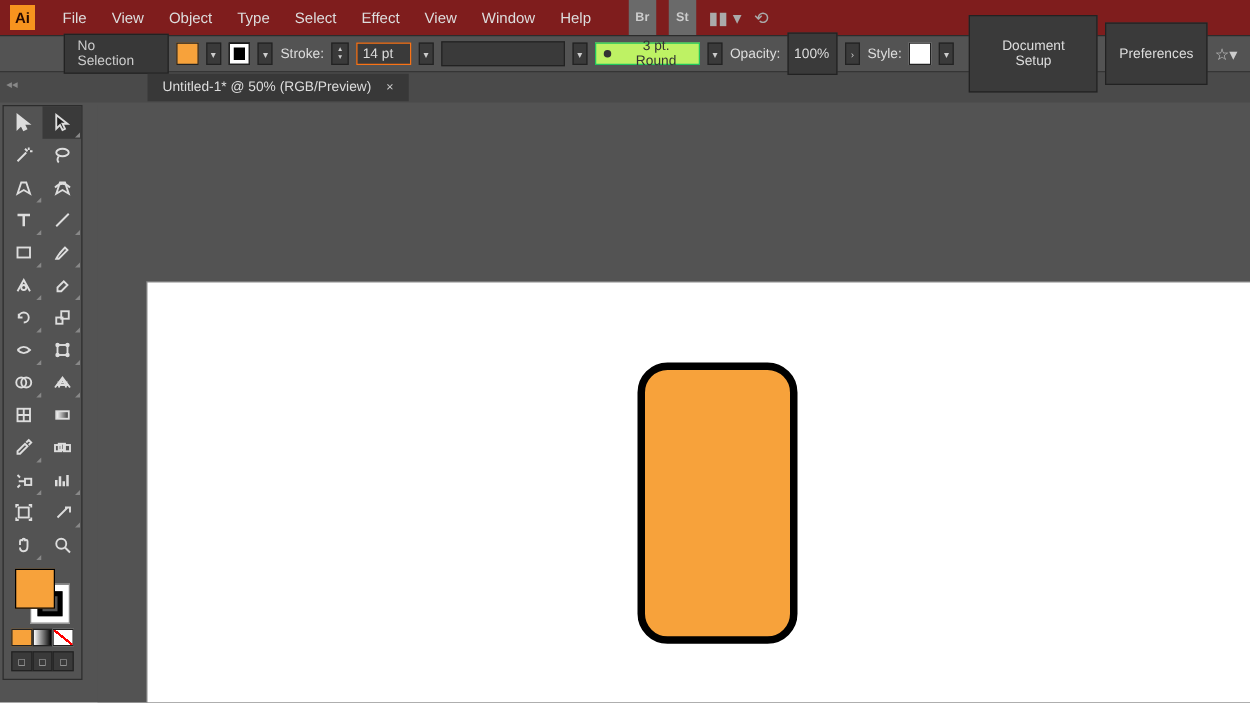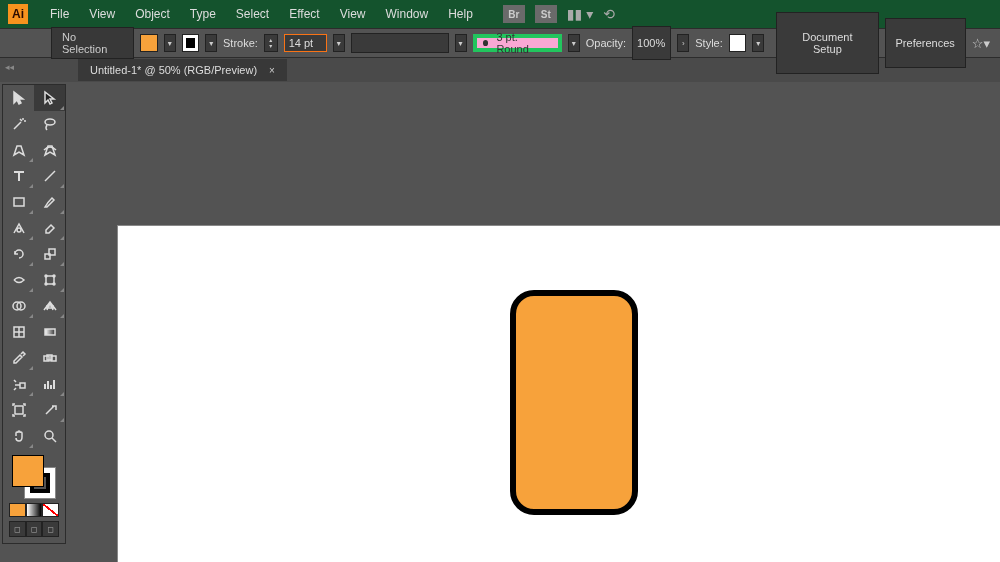--- a/index.html
+++ b/index.html
@@ -1,45 +1,45 @@
 <!DOCTYPE html>
 <html><head>
 <meta charset="utf-8">
 <style>
 * { margin: 0; padding: 0; box-sizing: border-box; font-family: Arial, sans-serif; }
 body { width: 1000px; height: 562px; background: #535353; overflow: hidden; position: relative; }
 
 
-.menu-bar { height: 28px; background: #14532d; display: flex; align-items: center; padding: 0 8px; gap: 0; }
+.menu-bar { height: 28px; background: #7f1d1d; display: flex; align-items: center; padding: 0 8px; gap: 0; }
 .app-logo { width: 20px; height: 20px; background: #f7931e; color: #2a0a00; font-weight: bold; font-size: 12px; display: flex; align-items: center; justify-content: center; margin-right: 12px; }
 .menu-item { color: #ddd; font-size: 12px; padding: 4px 10px; cursor: pointer; }
 .menu-right { margin-left: 20px; display: flex; gap: 10px; align-items: center; }
-.menu-icon-box { width: 22px; height: 18px; background: #6a6a6a; color: #ccc; font-size: 10px; font-weight: bold; display: flex; align-items: center; justify-content: center; }
+.menu-icon-box { width: 22px; height: 28px; background: #6a6a6a; color: #ccc; font-size: 10px; font-weight: bold; display: flex; align-items: center; justify-content: center; }
 .menu-sync { color: #aaa; font-size: 14px; }
 
 
 .control-bar { height: 30px; background: #535353; border-top: 1px solid #2c2c2c; border-bottom: 1px solid #2c2c2c; display: flex; align-items: center; padding: 0 10px; gap: 6px; font-size: 11px; color: #ddd; }
 .no-selection { background: #383838; padding: 3px 10px; color: #ccc; border: 1px solid #222; margin-left: 41px; }
 .swatch { width: 18px; height: 18px; border: 1px solid #222; }
 .swatch-orange { background: #f7a23b; }
 .swatch-black { background: #000; box-shadow: inset 0 0 0 3px #fff; }
 .dropdown-arrow { width: 12px; height: 18px; background: #3a3a3a; border: 1px solid #222; display: flex; align-items: center; justify-content: center; color: #ccc; font-size: 8px; }
 .ctrl-label { color: #ddd; }
 .stroke-input { width: 44px; height: 18px; background: #3a3a3a; border: 1px solid #f97316; color: #ddd; padding: 0 4px; display: flex; align-items: center; }
 .wide-input { width: 100px; height: 20px; background: #3a3a3a; border: 1px solid #222; }
-.profile-input { height: 18px; background: #f9a8d4; color: #333; padding: 0 6px; display: flex; align-items: center; gap: 4px; font-size: 11px; border: 4px solid #22c55e; }
+.profile-input { height: 18px; background: #bef264; color: #333; padding: 0 6px; display: flex; align-items: center; gap: 4px; font-size: 11px; border: 1px solid #22c55e; text-align: center; }
 .opacity-input { width: 40px; height: 18px; background: #3a3a3a; border: 1px solid #222; color: #ddd; padding: 16px 4px; display: flex; align-items: center; }
 .btn { background: #3a3a3a; border: 1px solid #222; color: #ddd; padding: 18px 10px; cursor: pointer; font-size: 11px; }
 .style-swatch { width: 18px; height: 18px; background: #fff; border: 1px solid #222; }
 .arrange-icon { color: #ccc; font-size: 13px; }
 
 
 .tab-bar { height: 24px; background: #4a4a4a; display: flex; align-items: center; padding-left: 78px; }
 .collapse-arrows { position: absolute; left: 5px; top: 62px; color: #888; font-size: 9px; }
-.tab { background: #383838; height: 22px; display: flex; align-items: center; padding: 0 12px; color: #ddd; font-size: 11px; gap: 12px; }
+.tab { background: #383838; height: 22px; display: flex; align-items: center; padding: 0 12px; color: #ddd; font-size: 11px; gap: 12px; margin-left: 40px; }
 .tab-close { color: #ccc; font-size: 10px; cursor: pointer; }
 
 
 .toolbox { position: absolute; left: 2px; top: 84px; width: 64px; background: #535353; border: 1px solid #2c2c2c; }
 .tool-row { display: flex; }
 .tool-cell { width: 32px; height: 26px; display: flex; align-items: center; justify-content: center; color: #ddd; font-size: 14px; cursor: pointer; position: relative; }
 .tool-cell.selected { background: #3a3a3a; }
 .tool-tri { position: absolute; bottom: 1px; right: 1px; width: 0; height: 0; border-left: 4px solid transparent; border-bottom: 4px solid #888; }
 
 

